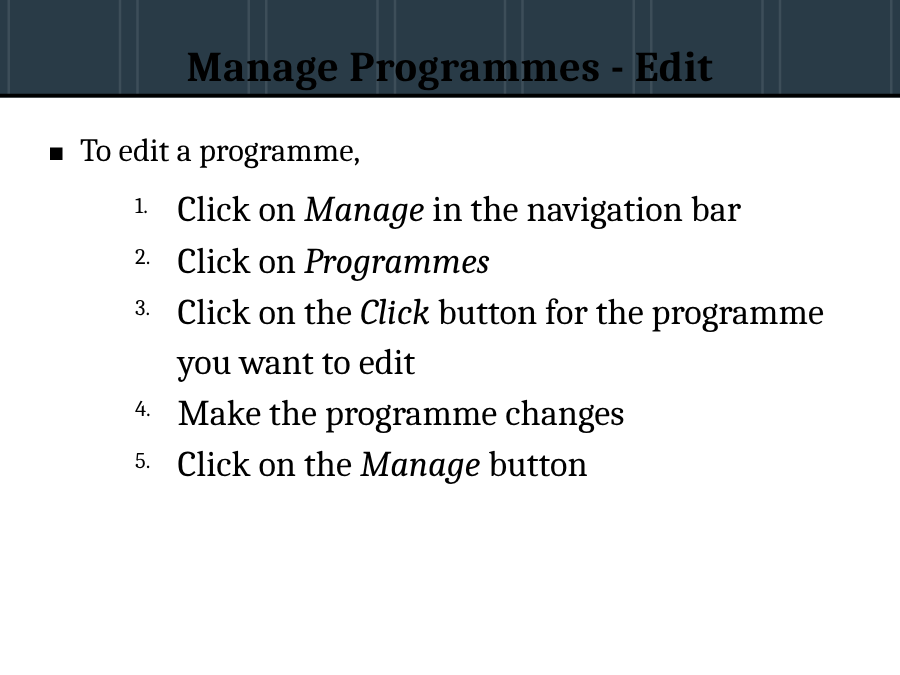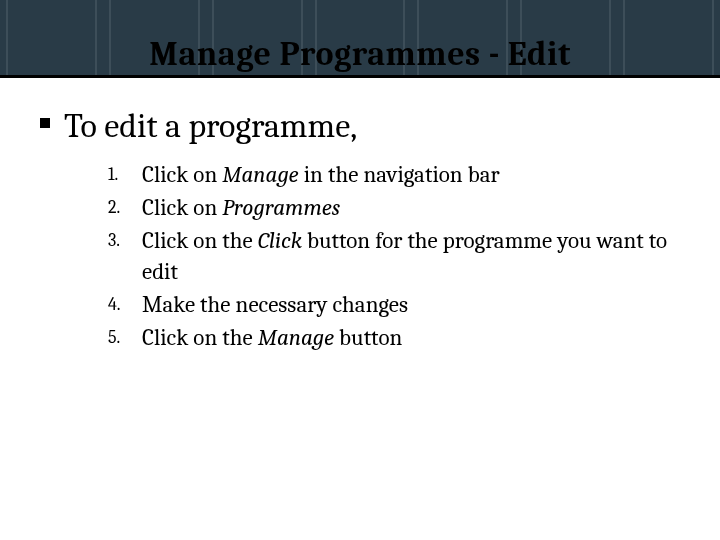--- a/index.html
+++ b/index.html
@@ -52,42 +52,42 @@
     bottom: 0;
     height: 3px;
     background: #000;
   }
   .content {
     padding: 28px 40px 0 40px;
   }
   .lead-line {
     display: flex;
     align-items: flex-start;
-    font-size: 34px;
+    font-size: 26px;
     line-height: 1.2;
     margin: 0 0 12px 0;
   }
   .bullet {
     width: 10px;
     height: 10px;
     background: #000;
     display: inline-block;
     margin-top: 12px;
     margin-right: 14px;
     flex: 0 0 auto;
   }
   ol.steps {
     margin: 0 0 0 68px;
     padding: 0;
     list-style: none;
     counter-reset: step;
   }
   ol.steps li {
     counter-increment: step;
-    font-size: 23px;
+    font-size: 29px;
     line-height: 1.35;
     margin: 0 0 2px 0;
     padding-left: 34px;
     position: relative;
   }
   ol.steps li::before {
     content: counter(step) ".";
     position: absolute;
     left: 0;
     top: 4px;
@@ -122,19 +122,19 @@
     <li>
       <span>Click on </span><span class="it">Manage</span><span> in the navigation bar</span>
     </li>
     <li>
       <span>Click on </span><span class="it">Programmes</span>
     </li>
     <li>
       <span>Click on the </span><span class="it">Click</span><span> button for the programme you want to edit</span>
     </li>
     <li>
-      <span>Make the necessary changes</span>
+      <span>Make the programme changes</span>
     </li>
     <li>
       <span>Click on the </span><span class="it">Manage</span><span> button</span>
     </li>
   </ol>
 </div>
 
 </body></html>

